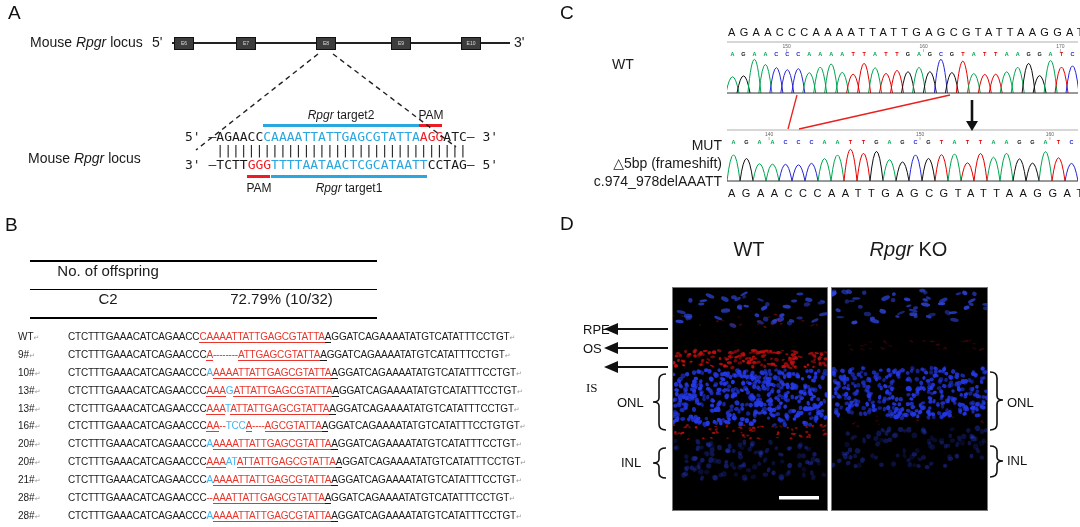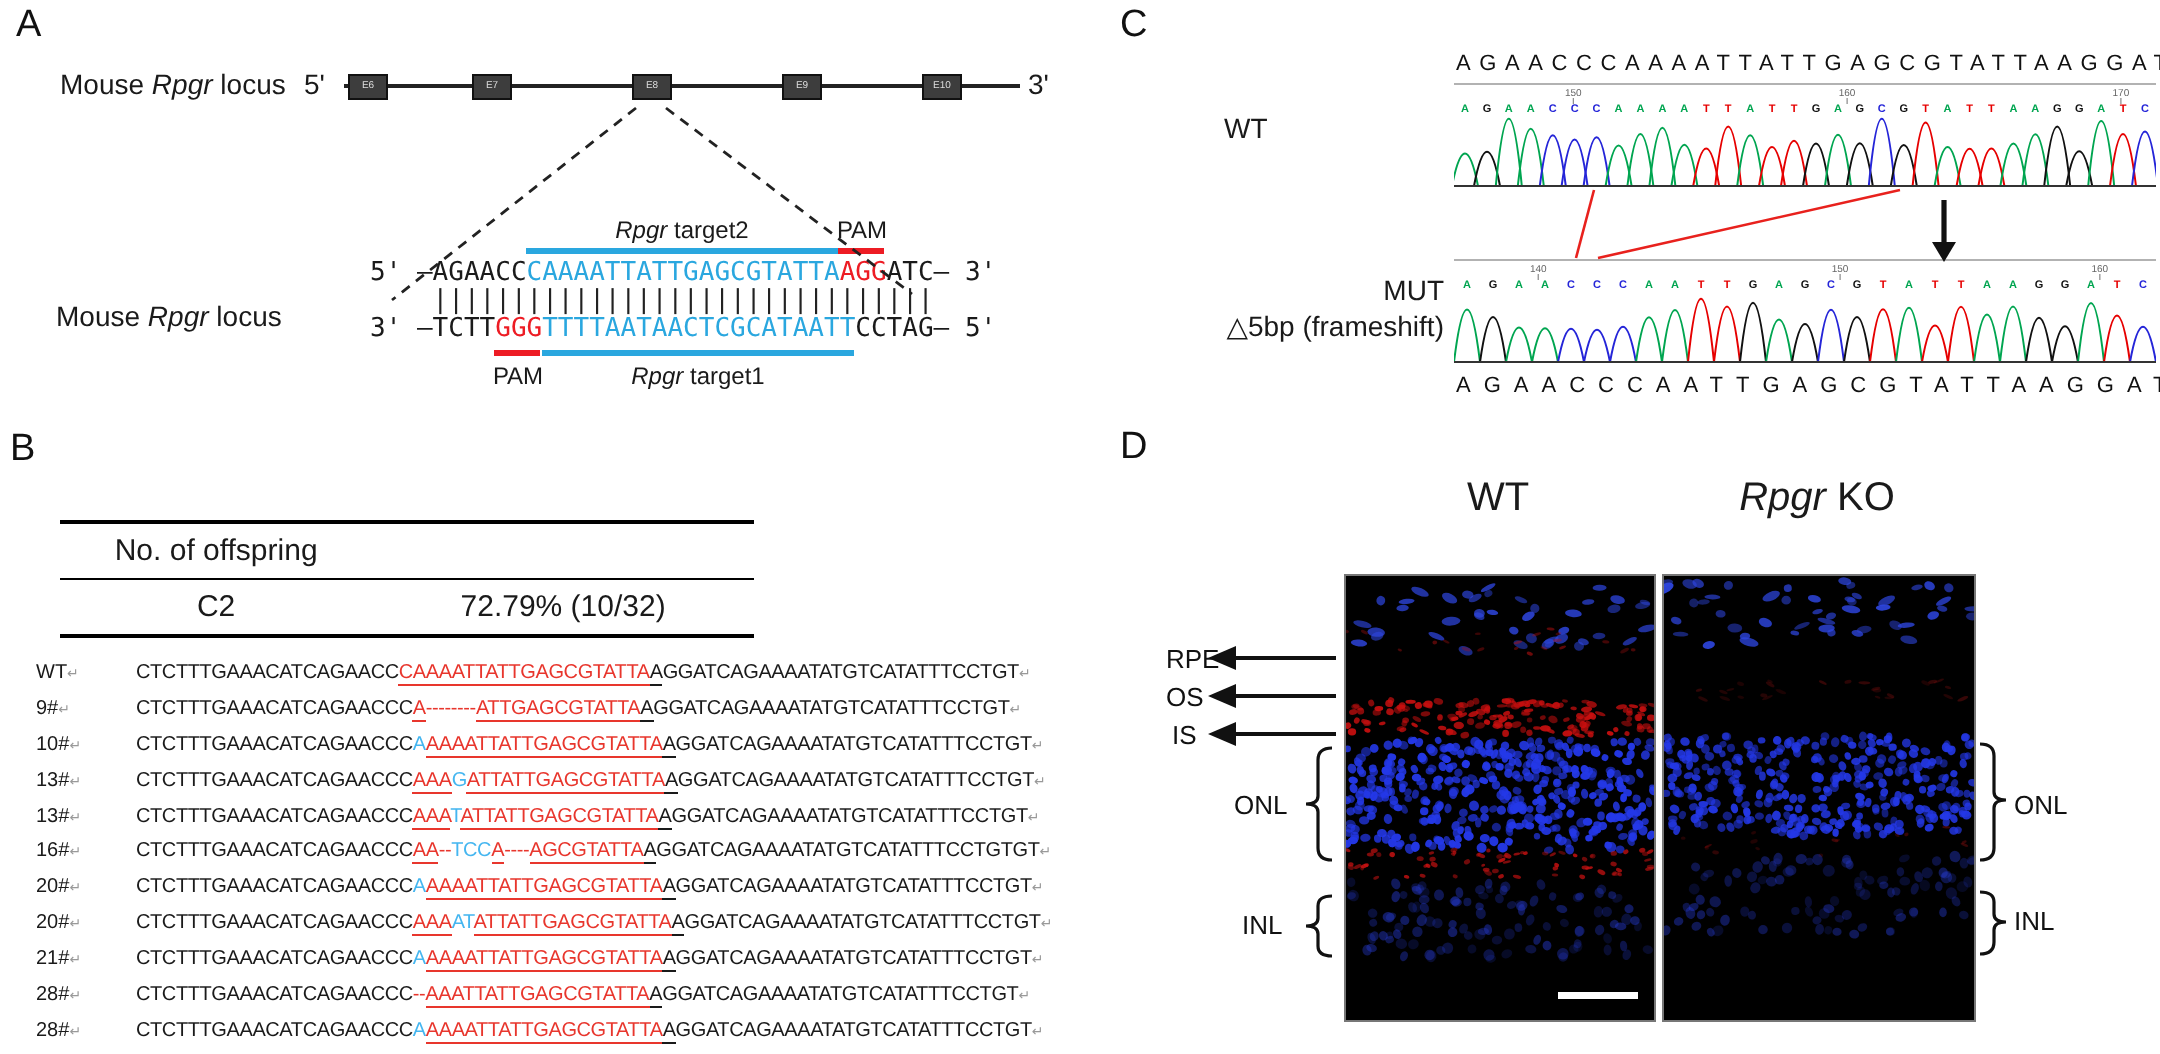--- a/index.html
+++ b/index.html
@@ -11,21 +11,21 @@
   .mono{font-family:"DejaVu Sans Mono",monospace;font-size:13px;white-space:pre;line-height:14px;}
   .exon{position:absolute;top:37px;width:18px;height:11px;background:#3d3d3d;border:1px solid #111;
         color:#ddd;font-size:5px;text-align:center;line-height:11px;}
   .locusline{position:absolute;left:172px;top:42px;width:338px;height:2px;background:#222;}
   .seg-blue{color:#2aa7df;} .seg-red{color:#ed1c24;}
   .bar-blue{position:absolute;height:3px;background:#2aa7df;}
   .bar-red{position:absolute;height:3px;background:#ed1c24;}
   .duplex-lab{position:absolute;font-size:12px;white-space:nowrap;transform:translateX(-50%);}
   
   #b-table{position:absolute;left:30px;top:260px;width:347px;border-top:2px solid #000;border-bottom:2px solid #000;}
-  #b-table .trow{display:flex;height:27px;align-items:center;font-size:15px;}
+  #b-table .trow{display:flex;height:27px;align-items:flex-start;font-size:15px;}
   #b-table .trow.hdr{border-bottom:1.5px solid #000;}
   #b-table .c1{width:45%;text-align:center;} #b-table .c2{width:55%;text-align:center;}
   
   #b-seqs{position:absolute;left:18px;top:331px;font-size:10px;letter-spacing:-0.2px;}
   #b-seqs .row{height:17.9px;white-space:nowrap;}
   #b-seqs .slab{display:inline-block;width:50px;letter-spacing:0;}
   .sq-k{color:#1a1a1a;} .sq-r{color:#e8362d;} .sq-b{color:#45b6f0;}
   .und{border-bottom:1px solid currentColor;padding-bottom:0px;}
   .pilcrow{color:#999;font-size:7px;letter-spacing:0;}
   
@@ -166,20 +166,21 @@
       <text x="323.578125" y="15" font-size="5.5" font-weight="bold" fill="#00a550" text-anchor="middle" font-family="Liberation Sans,sans-serif">A</text>
       <path d="M317.1,52 Q323.6,-12.9 330.1,52" fill="none" stroke="#00a550" stroke-width="1"></path>
       <text x="334.546875" y="15" font-size="5.5" font-weight="bold" fill="#e60000" text-anchor="middle" font-family="Liberation Sans,sans-serif">T</text>
       <path d="M328.0,52 Q334.5,0.1 341.0,52" fill="none" stroke="#e60000" stroke-width="1"></path>
       <text x="345.515625" y="15" font-size="5.5" font-weight="bold" fill="#2525d8" text-anchor="middle" font-family="Liberation Sans,sans-serif">C</text>
       <path d="M339.0,52 Q345.5,-2.4 352.0,52" fill="none" stroke="#2525d8" stroke-width="1"></path>
       <line x1="0" y1="52" x2="351" y2="52" stroke="#333" stroke-width="1"></line>
     </svg>
   <div class="mutlab" style="top:137px;">MUT</div>
   <div class="mutlab" style="top:155px;">△5bp (frameshift)</div>
+  <div class="mutlab" style="top:173px;">c.974_978delAAATT</div>
   <svg id="mut-chrom" class="abs" style="left:727px;top:129px;" width="351" height="56" viewBox="0 0 351 56">
       <line x1="0" y1="1" x2="351" y2="1" stroke="#999" stroke-width="0.8"></line>
       <text x="42.12" y="7" font-size="5" fill="#666" text-anchor="middle" font-family="Liberation Sans,sans-serif">140</text>
       <line x1="42.12" y1="8" x2="42.12" y2="11" stroke="#888" stroke-width="0.6"></line>
       <text x="193.05" y="7" font-size="5" fill="#666" text-anchor="middle" font-family="Liberation Sans,sans-serif">150</text>
       <line x1="193.05" y1="8" x2="193.05" y2="11" stroke="#888" stroke-width="0.6"></line>
       <text x="322.92" y="7" font-size="5" fill="#666" text-anchor="middle" font-family="Liberation Sans,sans-serif">160</text>
       <line x1="322.92" y1="8" x2="322.92" y2="11" stroke="#888" stroke-width="0.6"></line>
       <text x="6.5" y="15" font-size="5.5" font-weight="bold" fill="#00a550" text-anchor="middle" font-family="Liberation Sans,sans-serif">A</text>
       <path d="M0.0,52 Q6.5,-0.4 13.0,52" fill="none" stroke="#00a550" stroke-width="1"></path>
@@ -1560,21 +1561,21 @@
       <ellipse cx="127.3" cy="150.4" rx="2.1" ry="2.8" fill="#2438c8" opacity="0.33" transform="rotate(-19 127.3 150.4)"></ellipse>
       <ellipse cx="149.9" cy="169.5" rx="2.4" ry="2.1" fill="#2438c8" opacity="0.28" transform="rotate(14 149.9 169.5)"></ellipse>
       <ellipse cx="109.9" cy="154.6" rx="2.3" ry="1.9" fill="#2438c8" opacity="0.40" transform="rotate(-1 109.9 154.6)"></ellipse>
       <ellipse cx="99.7" cy="149.6" rx="2.0" ry="2.4" fill="#2438c8" opacity="0.19" transform="rotate(-5 99.7 149.6)"></ellipse>
       <ellipse cx="18.1" cy="161.9" rx="2.3" ry="2.5" fill="#2438c8" opacity="0.43" transform="rotate(-7 18.1 161.9)"></ellipse>
       <ellipse cx="137.4" cy="155.2" rx="1.9" ry="2.4" fill="#2438c8" opacity="0.36" transform="rotate(2 137.4 155.2)"></ellipse>
       <ellipse cx="77.8" cy="176.7" rx="2.2" ry="2.7" fill="#2438c8" opacity="0.31" transform="rotate(10 77.8 176.7)"></ellipse>
     </svg>
   <div class="dlab" style="left:583px;top:322px;">RPE</div>
   <div class="dlab" style="left:583px;top:341px;">OS</div>
-  <div class="dlab" style="left:586px;top:360px;">IS</div>
+  <div class="dlab" style="left:586px;top:380px;font-family:Liberation Serif, serif;">IS</div>
   <div class="dlab" style="left:617px;top:395px;">ONL</div>
   <div class="dlab" style="left:621px;top:455px;">INL</div>
   <div class="dlab" style="left:1007px;top:395px;">ONL</div>
   <div class="dlab" style="left:1007px;top:453px;">INL</div>
 
   <svg id="overlay" class="abs" style="left:0;top:0;pointer-events:none;" width="1080" height="527" viewBox="0 0 1080 527">
     <line x1="318" y1="54" x2="196" y2="150" stroke="#222" stroke-width="1.4" stroke-dasharray="5,4"></line>
     <line x1="333" y1="54" x2="456" y2="147" stroke="#222" stroke-width="1.4" stroke-dasharray="5,4"></line>
     <line x1="797" y1="95" x2="788" y2="129" stroke="#e8211d" stroke-width="1.3"></line>
     <line x1="950" y1="95" x2="799" y2="129" stroke="#e8211d" stroke-width="1.3"></line>

